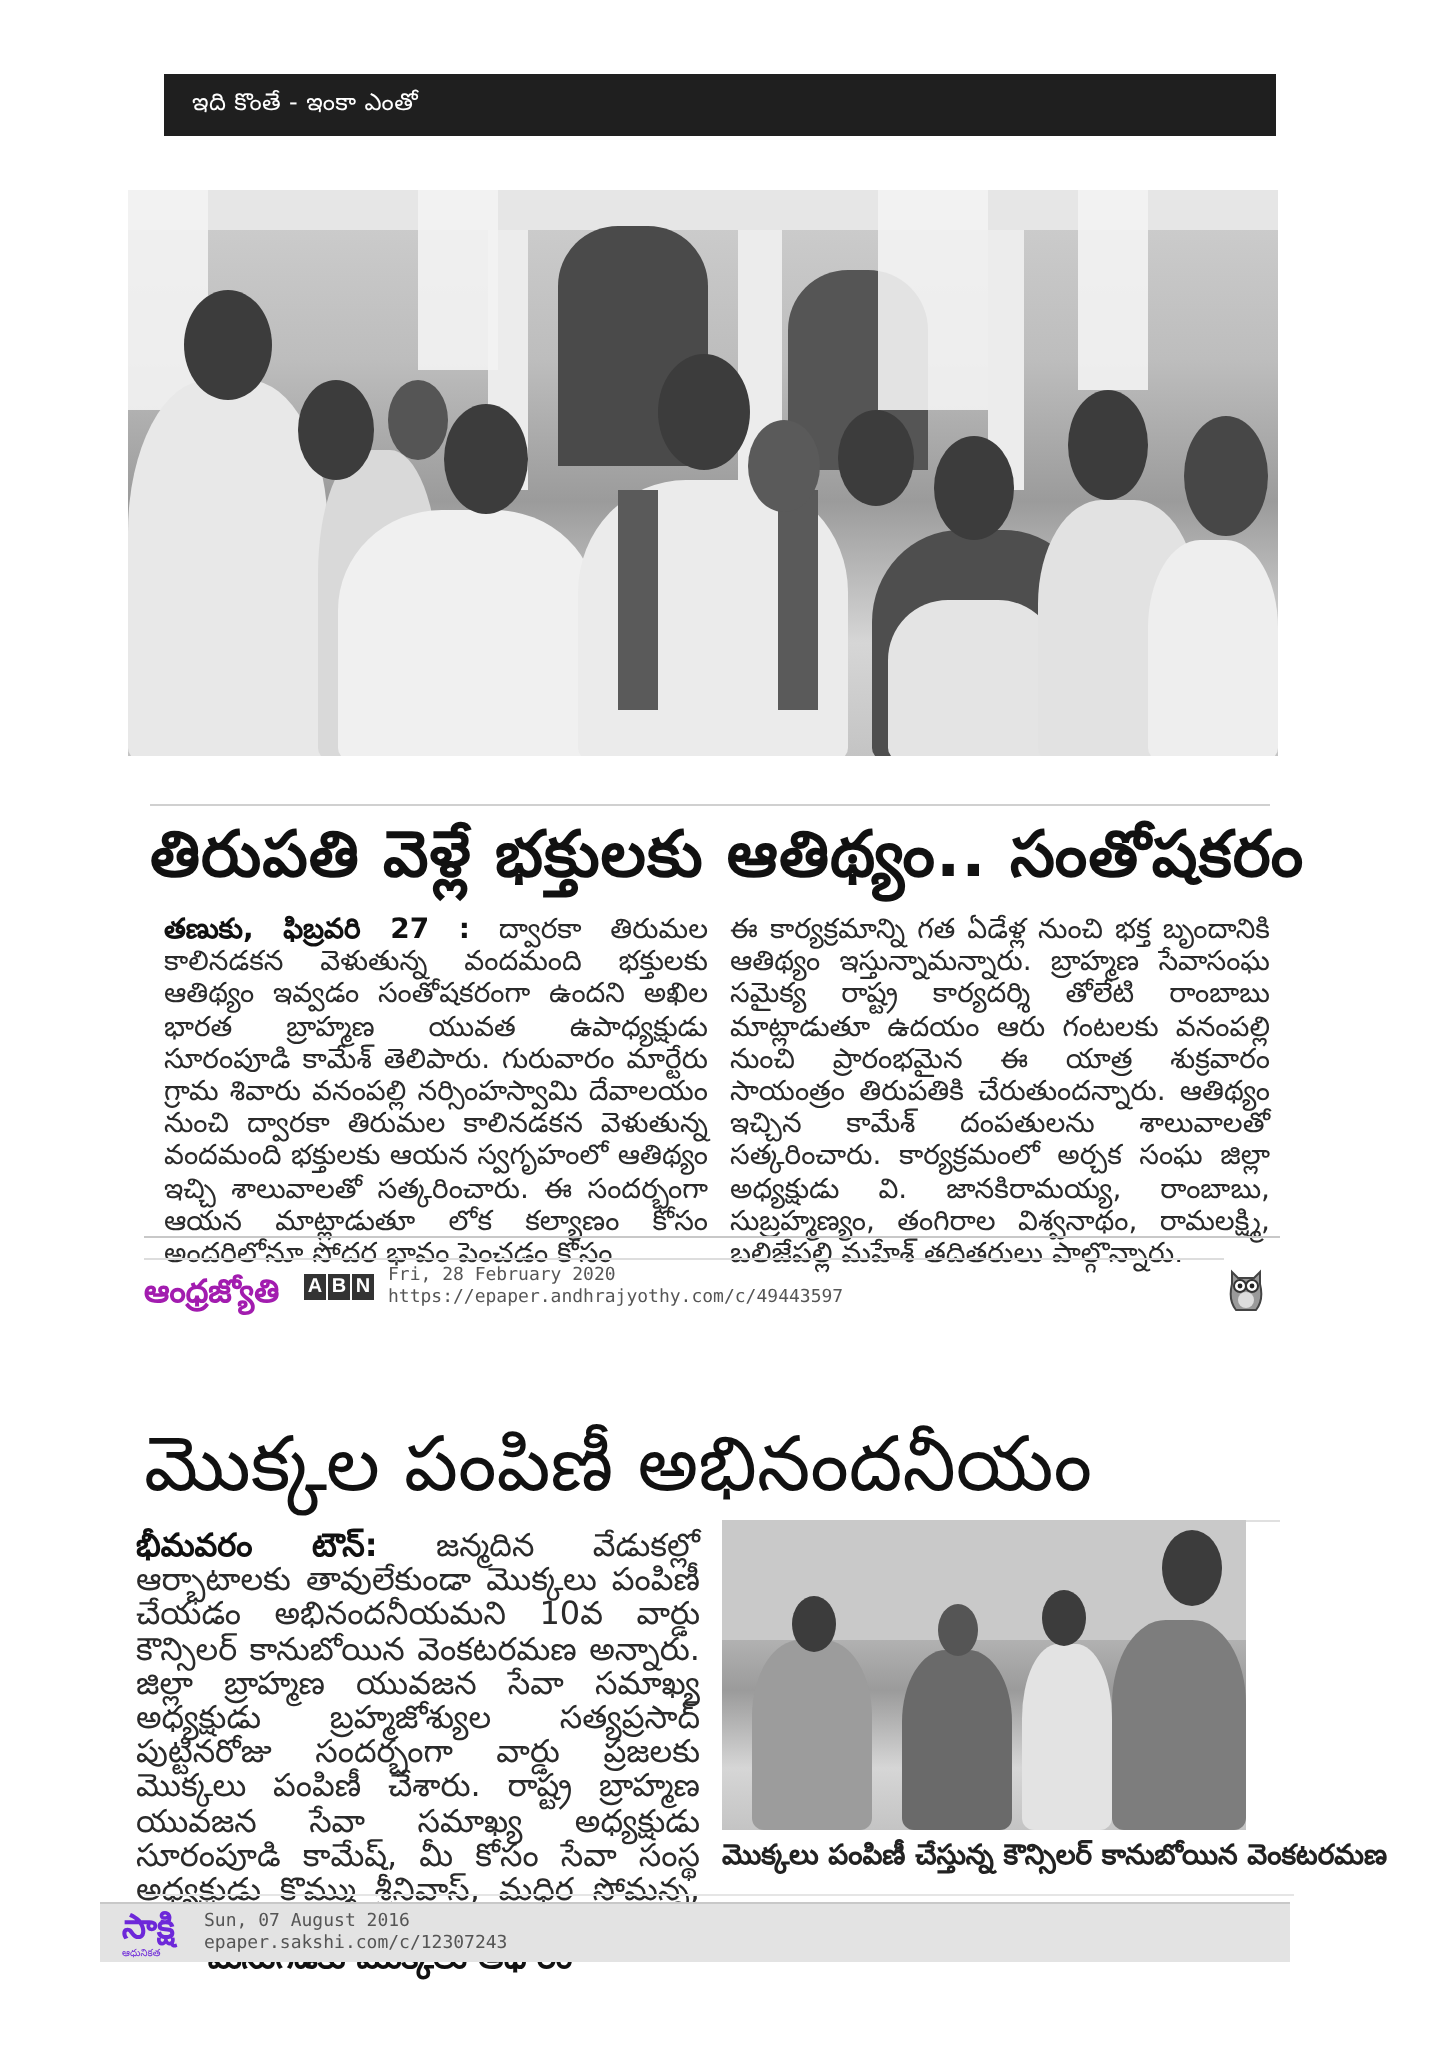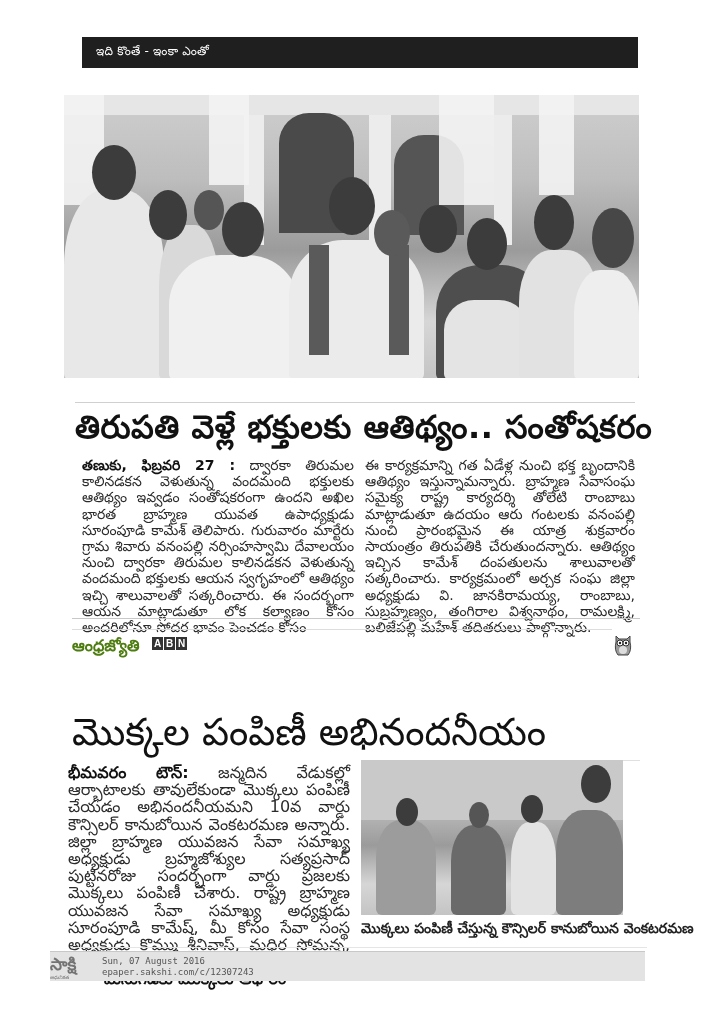--- a/index.html
+++ b/index.html
@@ -18,34 +18,34 @@
 
     .rule { position: absolute; height: 1px; background: #d0d0d0; }
 
     .headline1 { position: absolute; left: 75px; top: 408px; width: 560px; font-size: 32px; font-weight: bold; color: #111; letter-spacing: 0.5px; white-space: nowrap; }
     .col { position: absolute; font-size: 14px; line-height: 16.2px; color: #2b2b2b; text-align: justify; }
     .col1 { left: 82px; top: 457px; width: 272px; }
     .col2 { left: 365px; top: 457px; width: 270px; }
     .dateline { font-weight: bold; color: #111; }
 
     .src1 { position: absolute; left: 72px; top: 630px; width: 570px; height: 30px; }
-    .logo-aj { position: absolute; left: 0; top: 6px; font-size: 16px; font-weight: bold; color: #4d7c0f; }
+    .logo-aj { position: absolute; left: 0; top: 6px; font-size: 16px; font-weight: bold; color: #a21caf; }
     .abn { position: absolute; left: 80px; top: 7px; display: flex; gap: 1px; }
     .abn span { display: inline-block; width: 11px; height: 13px; background: #333; color: #fff; font-size: 10px; font-weight: bold; text-align: center; line-height: 13px; font-family: "Liberation Sans", sans-serif; }
     .srcmeta { position: absolute; font-family: "DejaVu Sans Mono", monospace; font-size: 9px; line-height: 11px; color: #555; }
     .src1 .srcmeta { left: 122px; top: 3px; }
     .owl { position: absolute; left: 540px; top: 2px; width: 22px; height: 26px; }
 
     .headline2 { position: absolute; left: 72px; top: 710px; width: 580px; font-size: 38px; color: #111; white-space: nowrap; font-family: "DejaVu Sans", sans-serif; }
     .col3 { left: 68px; top: 764px; width: 282px; font-size: 16px; line-height: 17.2px; }
     .subhead { font-weight: bold; color: #111; margin-left: 36px; }
     .caption2 { position: absolute; left: 361px; top: 920px; width: 270px; font-size: 14px; font-weight: bold; color: #222; white-space: nowrap; }
 
     .src2 { position: absolute; left: 50px; top: 951px; width: 595px; height: 29px; background: #e3e3e3; border-top: 1px solid #c8c8c8; }
-    .logo-sakshi { position: absolute; left: 0; top: 2px; font-size: 17px; font-weight: bold; color: #737373; }
+    .logo-sakshi { position: absolute; left: 11px; top: 2px; font-size: 17px; font-weight: bold; color: #6d28d9; }
     .logo-sakshi small { position: absolute; left: 0; top: 20px; font-size: 5px; font-weight: normal; white-space: nowrap; }
     .src2 .srcmeta { left: 52px; top: 4px; }
   </style>
 </head>
 <body>
 
 <div class="banner">
   <span>ఇది కొంతే - ఇంకా ఎంతో</span>
 </div>
 
@@ -97,20 +97,24 @@
 <div class="rule" style="left:72px;top:618px;width:568px;background:#c8c8c8;"></div>
 <div class="rule" style="left:72px;top:629px;width:540px;background:#dddddd;"></div>
 
 <div class="src1">
   <span class="logo-aj">ఆంధ్రజ్యోతి</span>
   <div class="abn">
     <span>A</span>
     <span>B</span>
     <span>N</span>
   </div>
+  <div class="srcmeta">
+    <div>Fri, 28 February 2020</div>
+    <div>https://epaper.andhrajyothy.com/c/49443597</div>
+  </div>
   <svg class="owl" viewBox="0 0 22 26">
     <path d="M4 4 L7 7 L15 7 L18 4 L18 10 Q20 18 16 23 L6 23 Q2 18 4 10 Z" fill="#9a9a9a" stroke="#444" stroke-width="1"></path>
     <circle cx="8" cy="11" r="3" fill="#fff" stroke="#333"></circle>
       <circle cx="14" cy="11" r="3" fill="#fff" stroke="#333"></circle>
     <circle cx="8" cy="11" r="1.2" fill="#222"></circle>
       <circle cx="14" cy="11" r="1.2" fill="#222"></circle>
     <ellipse cx="11" cy="18" rx="4" ry="4" fill="#ddd"></ellipse>
   </svg>
 </div>
 

